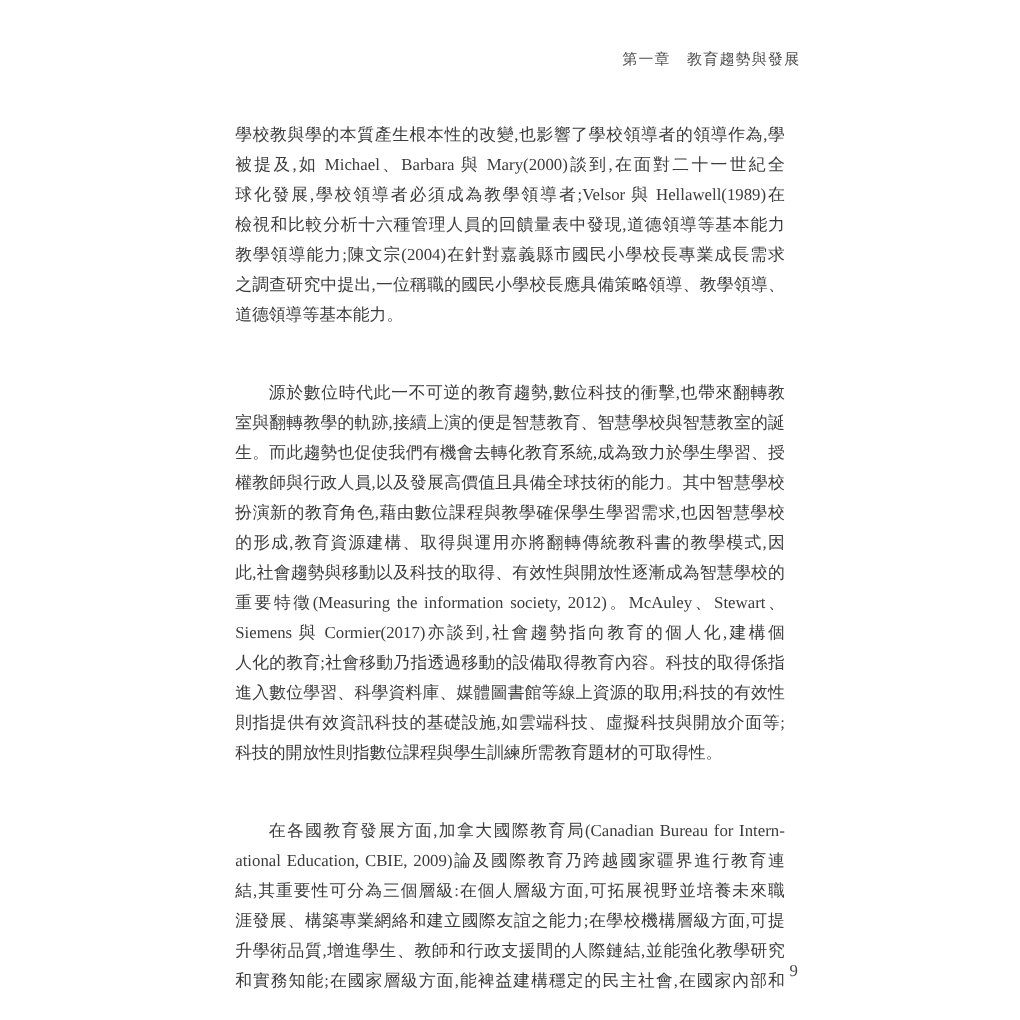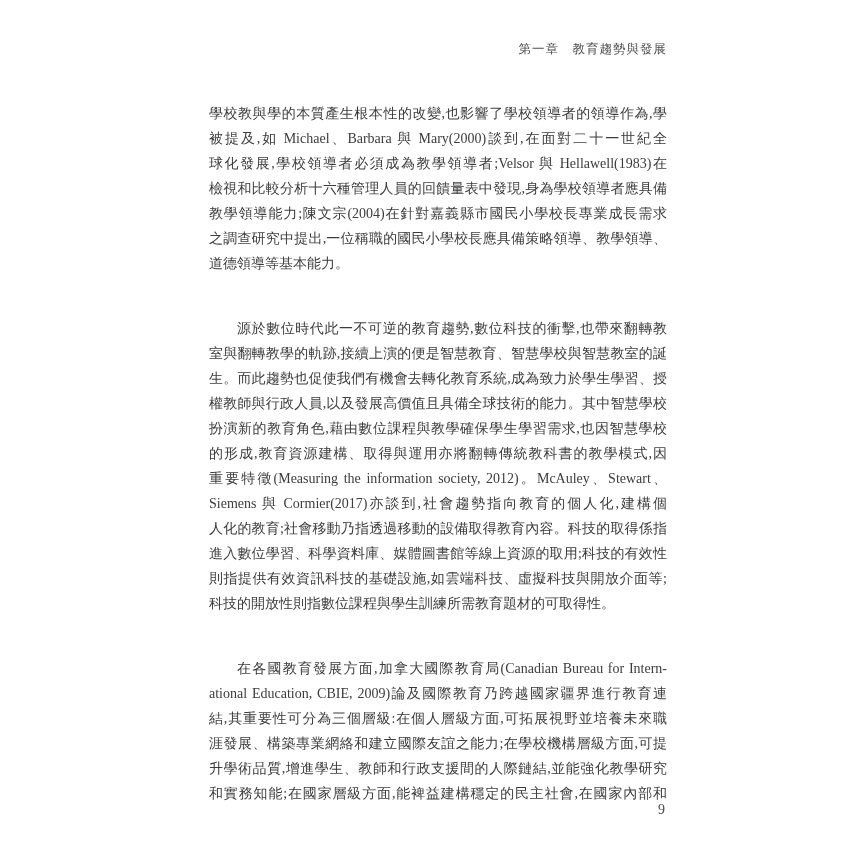--- a/index.html
+++ b/index.html
@@ -19,21 +19,21 @@
     position: absolute;
     top: 41px;
     right: 183px;
     font-size: 12.5px;
     letter-spacing: 1px;
     color: #4d4d4d;
     white-space: nowrap;
   }
   .body-text {
     position: absolute;
-    left: 209px;
+    left: 196px;
     top: 101px;
     width: 458px;
     font-size: 14px;
     line-height: 25px;
     color: #3c3c3c;
   }
   .line {
     text-align: justify;
     text-align-last: justify;
     height: 25px;
@@ -56,31 +56,32 @@
 </style>
 </head>
 <body>
 
 <div class="page">
   <div class="running-head">第一章　教育趨勢與發展</div>
 
   <div class="body-text" id="body-text">
       <div class="line">學校教與學的本質產生根本性的改變,也影響了學校領導者的領導作為,學</div>
       <div class="line">被提及,如 Michael、Barbara 與 Mary(2000)談到,在面對二十一世紀全</div>
-      <div class="line">球化發展,學校領導者必須成為教學領導者;Velsor 與 Hellawell(1983)在</div>
-      <div class="line">檢視和比較分析十六種管理人員的回饋量表中發現,身為學校領導者應具備</div>
+      <div class="line">球化發展,學校領導者必須成為教學領導者;Velsor 與 Hellawell(1989)在</div>
+      <div class="line">檢視和比較分析十六種管理人員的回饋量表中發現,道德領導等基本能力</div>
       <div class="line">教學領導能力;陳文宗(2004)在針對嘉義縣市國民小學校長專業成長需求</div>
       <div class="line">之調查研究中提出,一位稱職的國民小學校長應具備策略領導、教學領導、</div>
       <div class="line para-end">道德領導等基本能力。</div>
       <div class="line indent">源於數位時代此一不可逆的教育趨勢,數位科技的衝擊,也帶來翻轉教</div>
       <div class="line">室與翻轉教學的軌跡,接續上演的便是智慧教育、智慧學校與智慧教室的誕</div>
       <div class="line">生。而此趨勢也促使我們有機會去轉化教育系統,成為致力於學生學習、授</div>
       <div class="line">權教師與行政人員,以及發展高價值且具備全球技術的能力。其中智慧學校</div>
       <div class="line">扮演新的教育角色,藉由數位課程與教學確保學生學習需求,也因智慧學校</div>
       <div class="line">的形成,教育資源建構、取得與運用亦將翻轉傳統教科書的教學模式,因</div>
+      <div class="line">此,社會趨勢與移動以及科技的取得、有效性與開放性逐漸成為智慧學校的</div>
       <div class="line">重要特徵(Measuring the information society, 2012)。McAuley、Stewart、</div>
       <div class="line">Siemens 與 Cormier(2017)亦談到,社會趨勢指向教育的個人化,建構個</div>
       <div class="line">人化的教育;社會移動乃指透過移動的設備取得教育內容。科技的取得係指</div>
       <div class="line">進入數位學習、科學資料庫、媒體圖書館等線上資源的取用;科技的有效性</div>
       <div class="line">則指提供有效資訊科技的基礎設施,如雲端科技、虛擬科技與開放介面等;</div>
       <div class="line para-end">科技的開放性則指數位課程與學生訓練所需教育題材的可取得性。</div>
       <div class="line indent">在各國教育發展方面,加拿大國際教育局(Canadian Bureau for Intern-</div>
       <div class="line">ational Education, CBIE, 2009)論及國際教育乃跨越國家疆界進行教育連</div>
       <div class="line">結,其重要性可分為三個層級:在個人層級方面,可拓展視野並培養未來職</div>
       <div class="line">涯發展、構築專業網絡和建立國際友誼之能力;在學校機構層級方面,可提</div>

